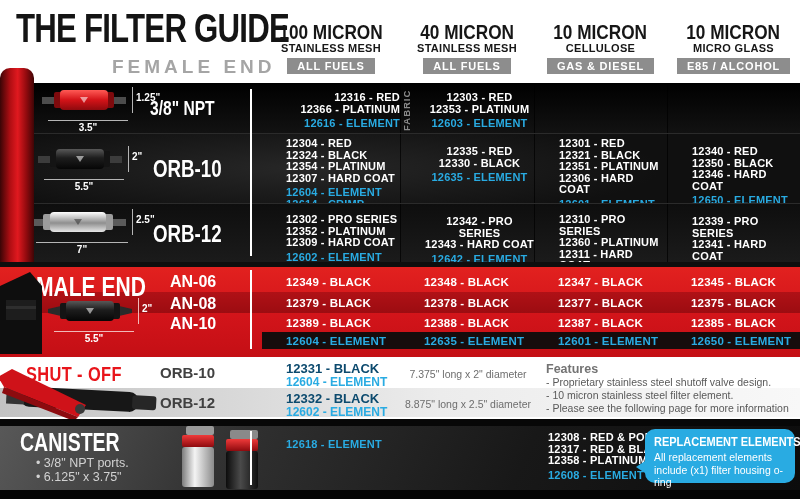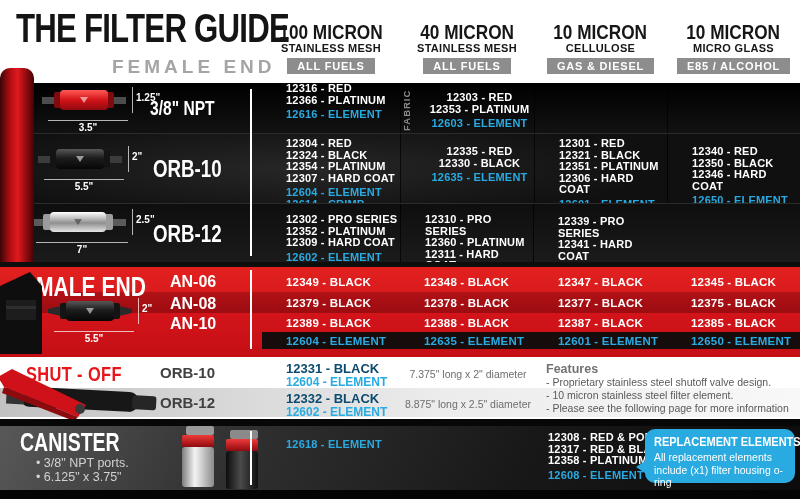--- a/index.html
+++ b/index.html
@@ -162,21 +162,21 @@
             <rect x="64" y="6" width="8" height="16" rx="2" fill="#7e0a0d"></rect>
           <rect x="18" y="4" width="48" height="20" rx="4" fill="url(#gRed)"></rect>
           <polygon points="38,11 46,11 42,17" fill="rgba(255,255,255,.55)"></polygon>
         </svg>
         <div class="dimline-v" style="left:90px;top:1px;height:26px;"></div>
         <div class="dimlab" style="left:94px;top:6px;">1.25"</div>
         <div class="dimline-h" style="left:6px;top:34px;width:80px;"></div>
         <div class="dimlab" style="left:0;top:36px;width:92px;text-align:center;">3.5"</div>
       </div>
       <div class="dcols">
-        <div class="dc w1" style="">
+        <div class="dc w1" style="padding-top:9px;text-align:right;">
           <div>
               <div class="pn">12316 - RED</div>
               <div class="pn">12366 - PLATINUM</div>
             </div>
           <div class="els">
               <div class="pn el">12616 - ELEMENT</div>
             </div>
         </div>
         <div class="dc w2" style="padding-top:9px;">
           <div>
@@ -275,20 +275,29 @@
         <div class="dc w1" style="padding-top:10px;">
           <div>
               <div class="pn">12302 - PRO SERIES</div>
               <div class="pn">12352 - PLATINUM</div>
               <div class="pn">12309 - HARD COAT</div>
             </div>
           <div class="els">
               <div class="pn el">12602 - ELEMENT</div>
             </div>
         </div>
+        <div class="dc w2" style="padding-top:12px;">
+          <div>
+              <div class="pn">12342 - PRO SERIES</div>
+              <div class="pn">12343 - HARD COAT</div>
+            </div>
+          <div class="els">
+              <div class="pn el">12642 - ELEMENT</div>
+            </div>
+        </div>
         <div class="dc w3" style="padding-top:10px;">
           <div>
               <div class="pn">12310 - PRO SERIES</div>
               <div class="pn">12360 - PLATINUM</div>
               <div class="pn">12311 - HARD COAT</div>
             </div>
           <div class="els">
               <div class="pn el">12610 - ELEMENT</div>
             </div>
         </div>

